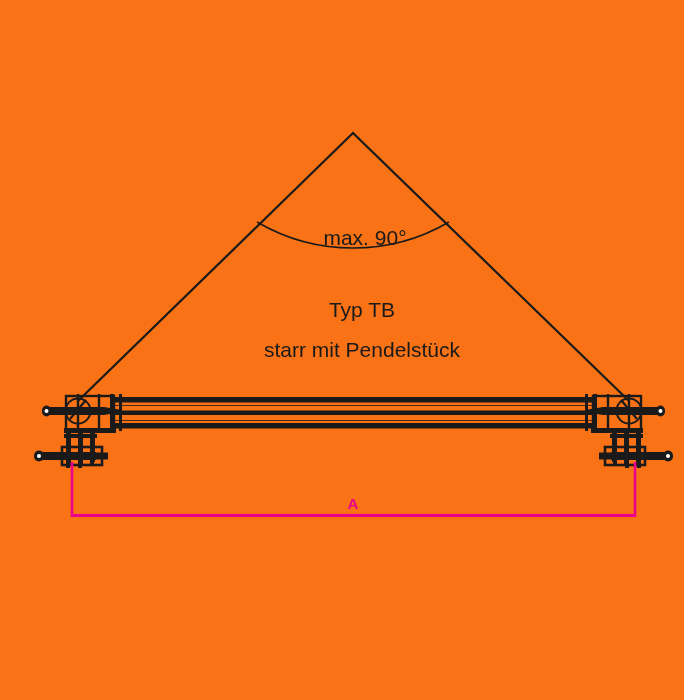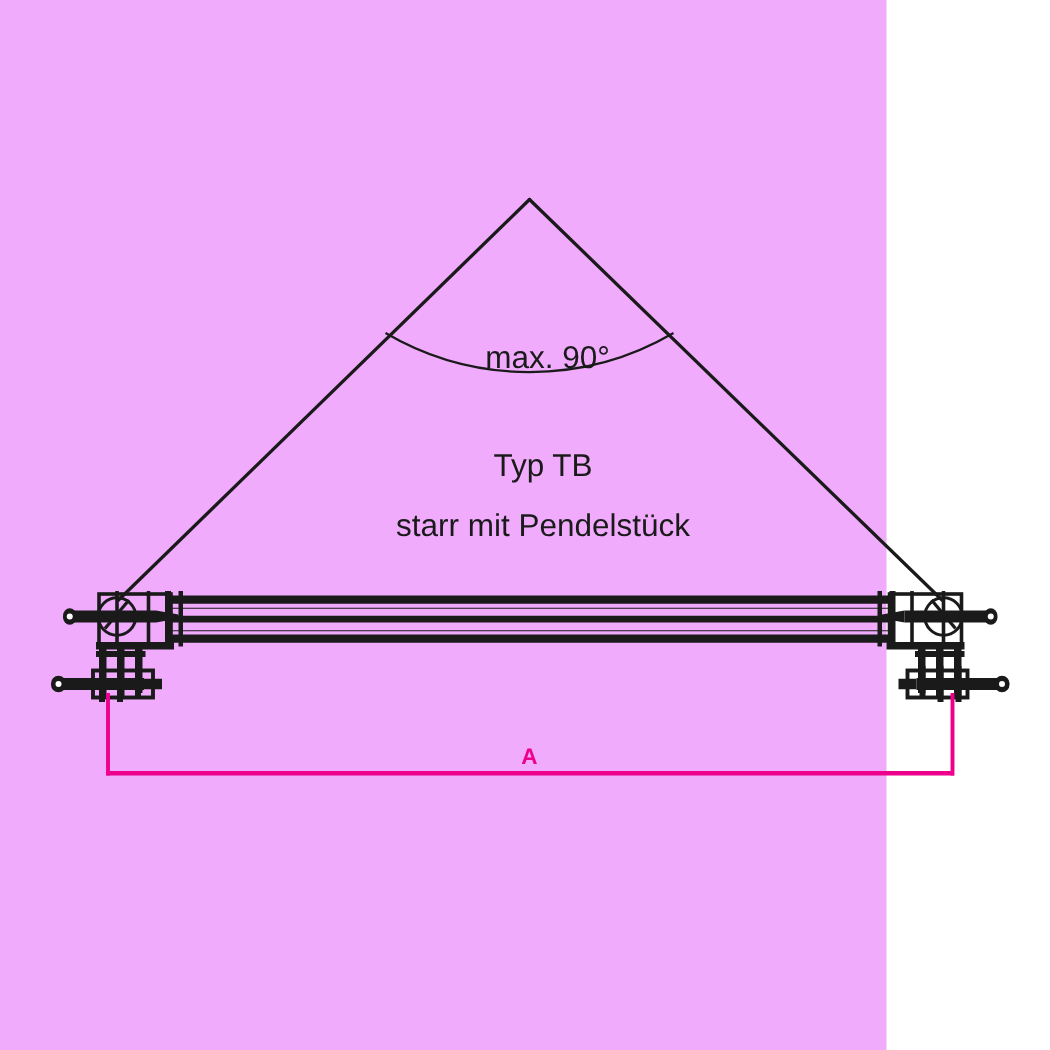--- a/index.html
+++ b/index.html
@@ -8,23 +8,23 @@
     background: #ffffff;
   }
   body {
     width: 700px;
     height: 700px;
     font-family: "Liberation Sans", sans-serif;
     overflow: hidden;
   }
   #drawing-root {
     position: relative;
-    width: 591px;
+    width: 684px;
     height: 700px;
-    background: #f0abfc;
+    background: #f97316;
   }
   #drawing-svg {
     position: absolute;
     top: 0;
     left: 0;
     width: 700px;
     height: 700px;
     display: block;
   }
   .label-text {

